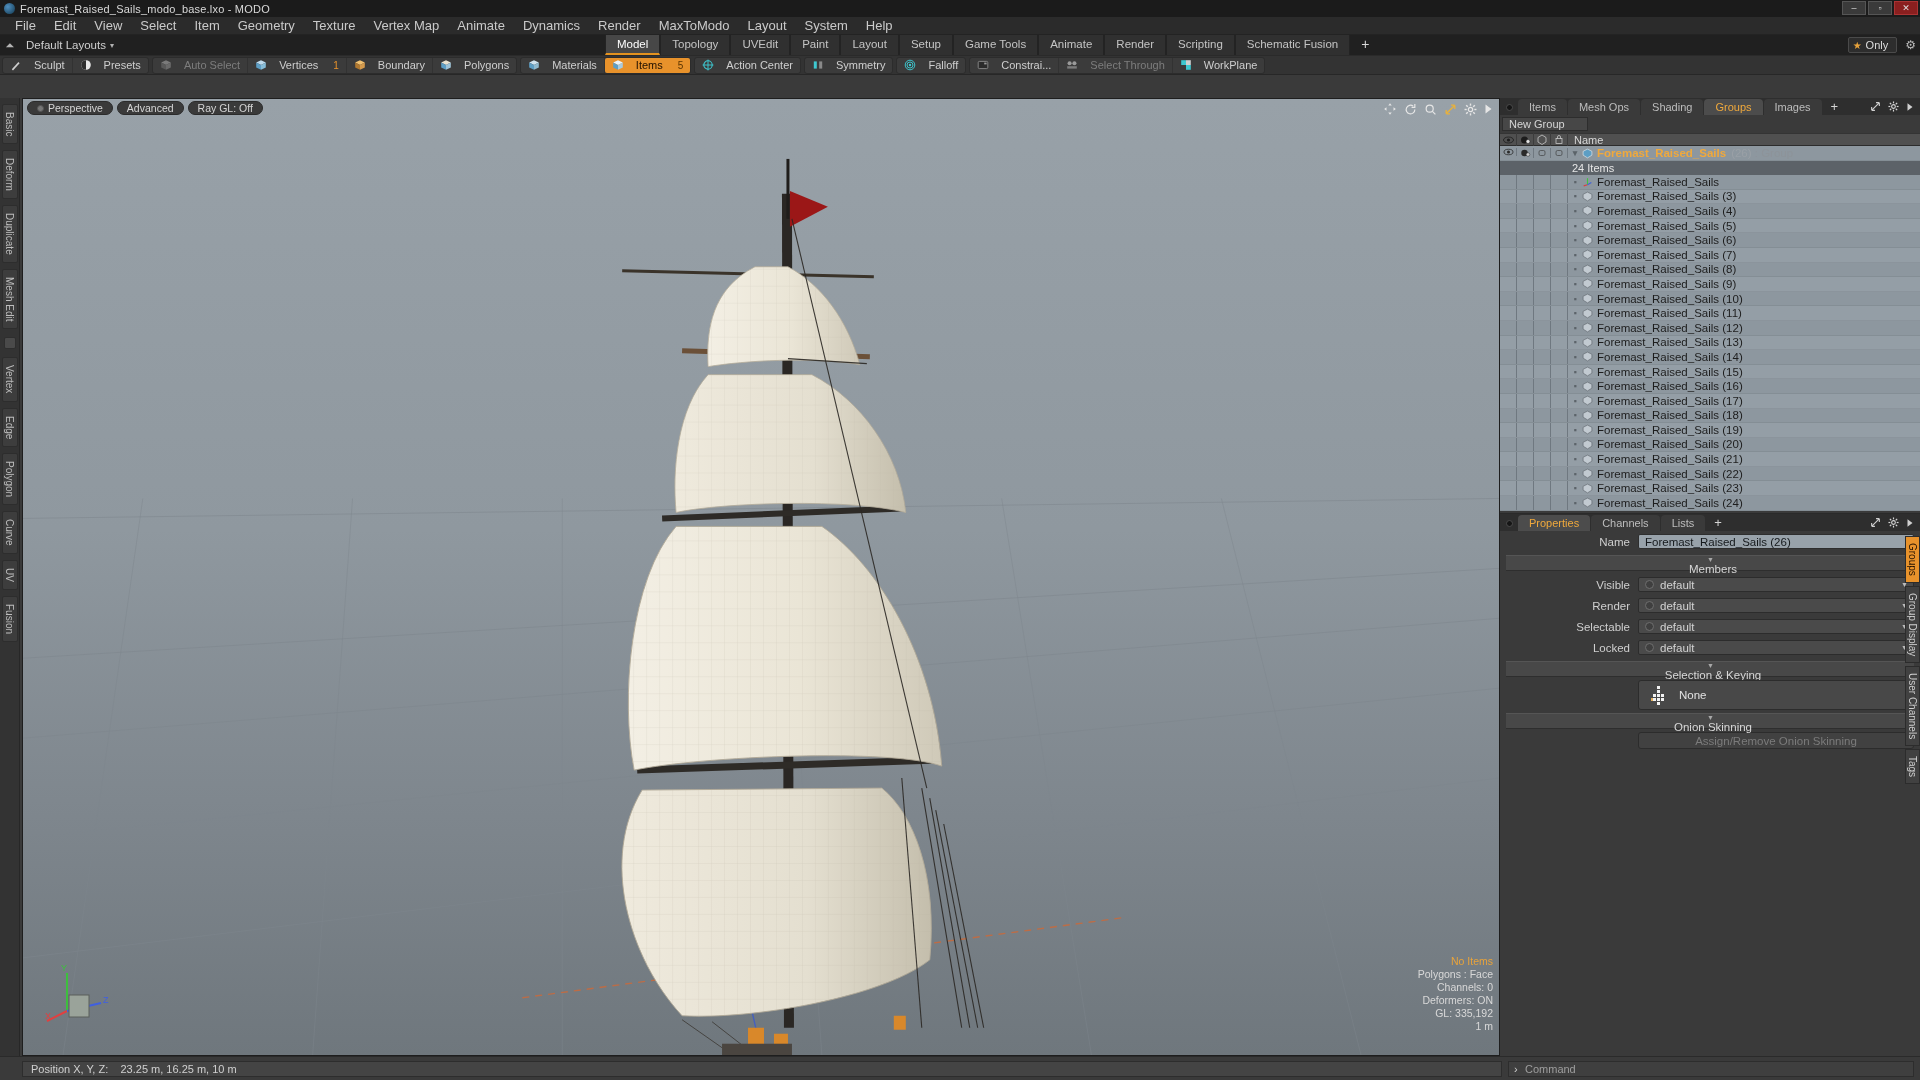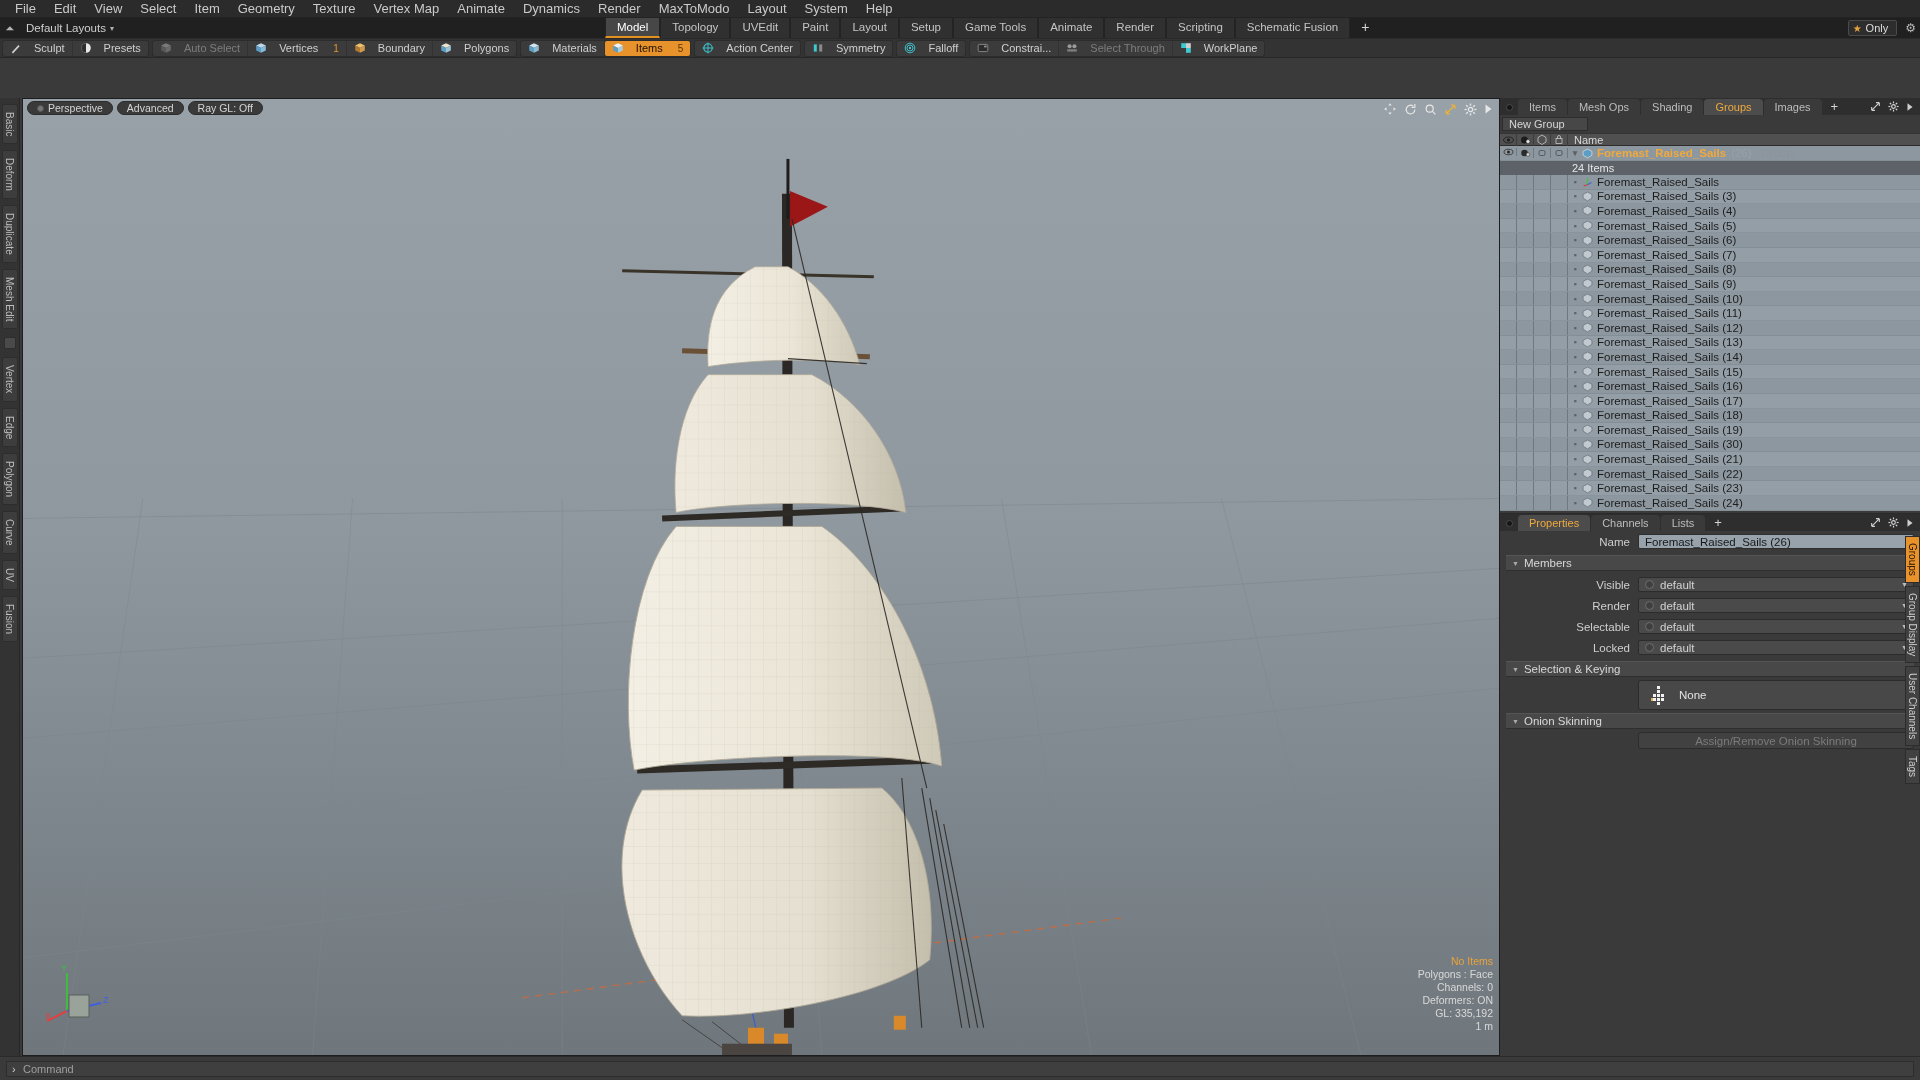--- a/index.html
+++ b/index.html
@@ -130,21 +130,21 @@
            border-top:1px solid #2a2a2a; }
   .prow { display:flex; align-items:center; height:21px; padding:0 6px; }
   .plabel { width:132px; text-align:right; padding-right:8px; font-size:11.5px; color:#cfcfcf; }
   .pfield { flex:1; height:15px; background:#98a2aa; border:1px solid #2e2e2e; border-radius:2px;
             font-size:11.5px; color:#15191c; padding-left:6px; line-height:14px; }
   .pcombo { flex:1; height:15px; background:#4a4a4a; border:1px solid #2c2c2c; border-radius:2px;
             display:flex;align-items:center; font-size:11.5px; color:#d2d2d2; position:relative;}
   .pcombo .knob { width:9px;height:9px;border-radius:50%;border:1px solid #6e6e6e;background:#3f3f3f;margin:0 6px;}
   .pcombo .arw { position:absolute; right:5px; font-size:7px; color:#bbb; }
   .sect { height:16px; background:#484848; border-top:1px solid #555; border-bottom:1px solid #2e2e2e;
-          display:flex;align-items:center; font-size:11.5px; color:#d8d8d8; padding-left:6px; margin:3px 6px 3px 6px;}
+          display:flex;align-items:center; font-size:11.5px; color:#d8d8d8; padding-left:6px; margin:3px 6px 3px 6px;flex-direction:column;}
   .sect .tri { font-size:7px; margin-right:5px; color:#a9a9a9; }
   .pbtn { margin:2px 6px 2px 138px; height:17px; background:#484848; border:1px solid #2c2c2c;
           border-radius:3px; font-size:11.5px; color:#e2e2e2; display:flex; align-items:center;
           justify-content:center; }
   .pbtn.dis { color:#7b7b7b; background:#414141; }
   .pbtn.wide { justify-content:flex-start; padding-left:40px; }
   .pbtn.tall { height:30px; }
   .vtabs-right { position:absolute; right:0; top:22px; width:15px; }
   .vtr { writing-mode:vertical-rl; font-size:10px; color:#cfcfcf; background:#414141;
          border:1px solid #2c2c2c; padding:6px 1px; margin-bottom:3px; text-align:center; }
@@ -158,20 +158,29 @@
   .cmdfield { margin-left:6px; height:16px; flex:1; margin-right:6px; background:#3f3f3f;
               border:1px solid #2d2d2d; font-size:11px; color:#9e9e9e; padding-left:16px;
               line-height:15px; position:relative; }
   .cmdfield .cc { position:absolute; left:5px; top:0; color:#cfcfcf; }
 </style>
 </head>
 <body>
 
 <div id="app">
 
+  <div class="titlebar">
+    <div class="logo"></div>
+    <div class="ttl">Foremast_Raised_Sails_modo_base.lxo - MODO</div>
+    <div class="wbtns">
+      <div class="wbtn">–</div>
+      <div class="wbtn">▫</div>
+      <div class="wbtn close">✕</div>
+    </div>
+  </div>
 
   <div class="menubar" id="menubar">
       <div class="mi">File</div>
       <div class="mi">Edit</div>
       <div class="mi">View</div>
       <div class="mi">Select</div>
       <div class="mi">Item</div>
       <div class="mi">Geometry</div>
       <div class="mi">Texture</div>
       <div class="mi">Vertex Map</div>
@@ -796,21 +805,21 @@
         </div>
         <div class="ilrow">
           <div class="gut"></div>
           <div class="gut"></div>
           <div class="gut"></div>
           <div class="gut"></div>
           <div class="ind">▪</div>
           <svg class="cube" viewBox="0 0 20 20">
             <path d="M10 2 L18 6 V13 L10 18 L2 13 V6 Z" fill="#c2cad1" stroke="#5a6168" stroke-width="1.1"></path>
           </svg>
-          <span>Foremast_Raised_Sails (30)</span>
+          <span>Foremast_Raised_Sails (20)</span>
         </div>
         <div class="ilrow">
           <div class="gut"></div>
           <div class="gut"></div>
           <div class="gut"></div>
           <div class="gut"></div>
           <div class="ind">▪</div>
           <svg class="cube" viewBox="0 0 20 20">
             <path d="M10 2 L18 6 V13 L10 18 L2 13 V6 Z" fill="#c2cad1" stroke="#5a6168" stroke-width="1.1"></path>
           </svg>
@@ -959,18 +968,23 @@
       <div class="vtabs-right" id="sidetabs">
           <div class="vtr active">Groups</div>
           <div class="vtr">Group Display</div>
           <div class="vtr">User Channels</div>
           <div class="vtr">Tags</div>
         </div>
     </div>
   </div>
 
   <div class="bottombar">
+    <div class="posfield">
+      <span>Position X, Y, Z:</span>
+      &nbsp;&nbsp;
+      <span>23.25 m, 16.25 m, 10 m</span>
+    </div>
     <div class="cmdfield">
       <span class="cc">›</span>
       <span>Command</span>
     </div>
   </div>
 </div>
 
 </body></html>

